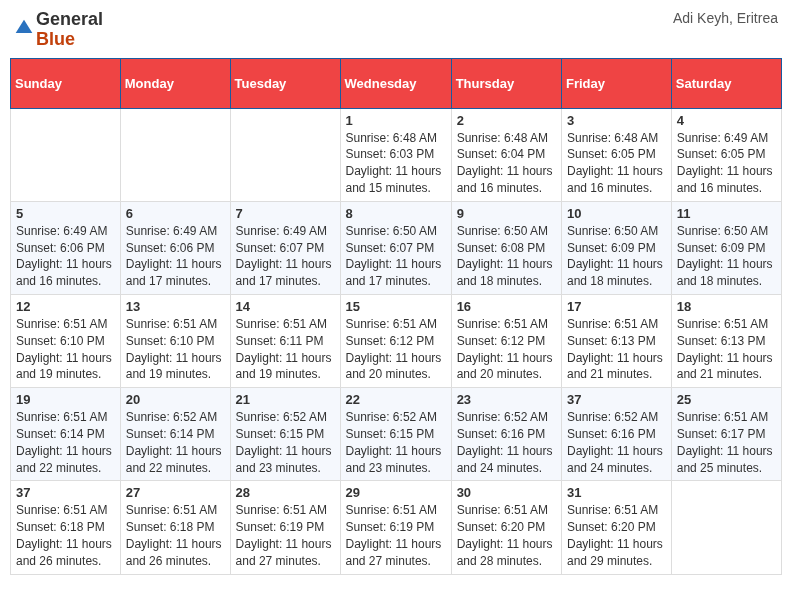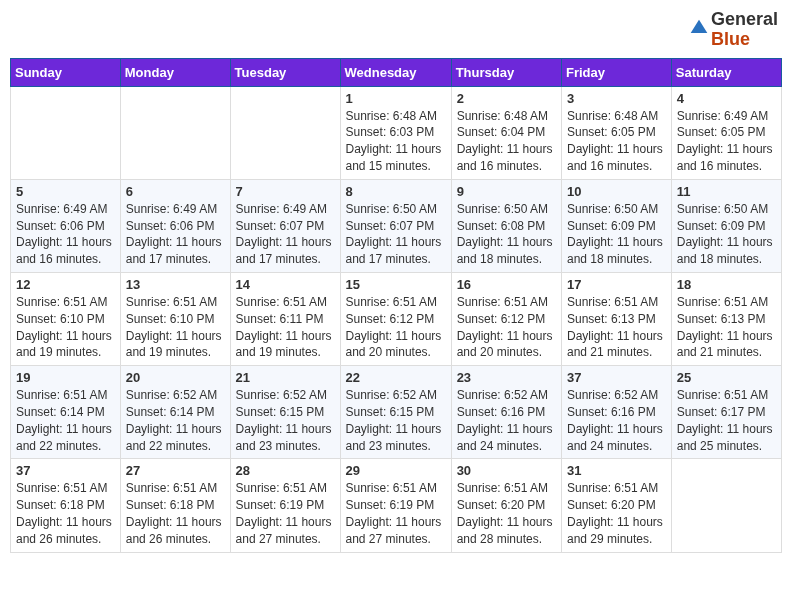--- a/index.html
+++ b/index.html
@@ -5,21 +5,21 @@
     * { box-sizing: border-box; margin: 0; padding: 0; }
     body {
       font-family: Arial, sans-serif;
       background: #fff;
       width: 792px;
       min-height: 612px;
       padding: 10px;
     }
     .header {
       display: flex;
-      justify-content: flex-end;
+      justify-content: space-between;
       align-items: flex-start;
       margin-bottom: 8px;
       padding: 0 4px;
     }
     .logo {
       display: flex;
       align-items: center;
       gap: 2px;
     }
     .logo-text {
@@ -44,25 +44,25 @@
     .location {
       font-size: 14px;
       color: #555;
     }
     .calendar {
       width: 100%;
       border-collapse: collapse;
       border: 1px solid #ccc;
     }
     .calendar th {
-      background-color: #6d28d9;
+      background-color: #ef4444;
       color: #fff;
       font-size: 13px;
       font-weight: bold;
-      padding: 6px 4px;
+      padding: 17px 4px;
       text-align: left;
       border: 1px solid #1a5a9f;
     }
     .calendar td {
       border: 1px solid #ddd;
       vertical-align: top;
       padding: 4px 5px;
       width: 113px;
       min-height: 80px;
       font-size: 10px;
@@ -96,20 +96,21 @@
       <svg class="logo-icon" viewBox="0 0 24 24">
         <polygon points="12,2 22,18 2,18" fill="#2a72bf"></polygon>
       </svg>
     </div>
     <div class="logo-text">
       <span class="logo-general">General</span><br>
       <span class="logo-blue">Blue</span>
     </div>
   </div>
   <div class="title-block">
+    <div class="location">Adi Keyh, Eritrea</div>
   </div>
 </div>
 
 <table class="calendar">
   <thead>
     <tr>
     <th>Sunday</th>
         <th>Monday</th>
         <th>Tuesday</th>
         <th>Wednesday</th>

